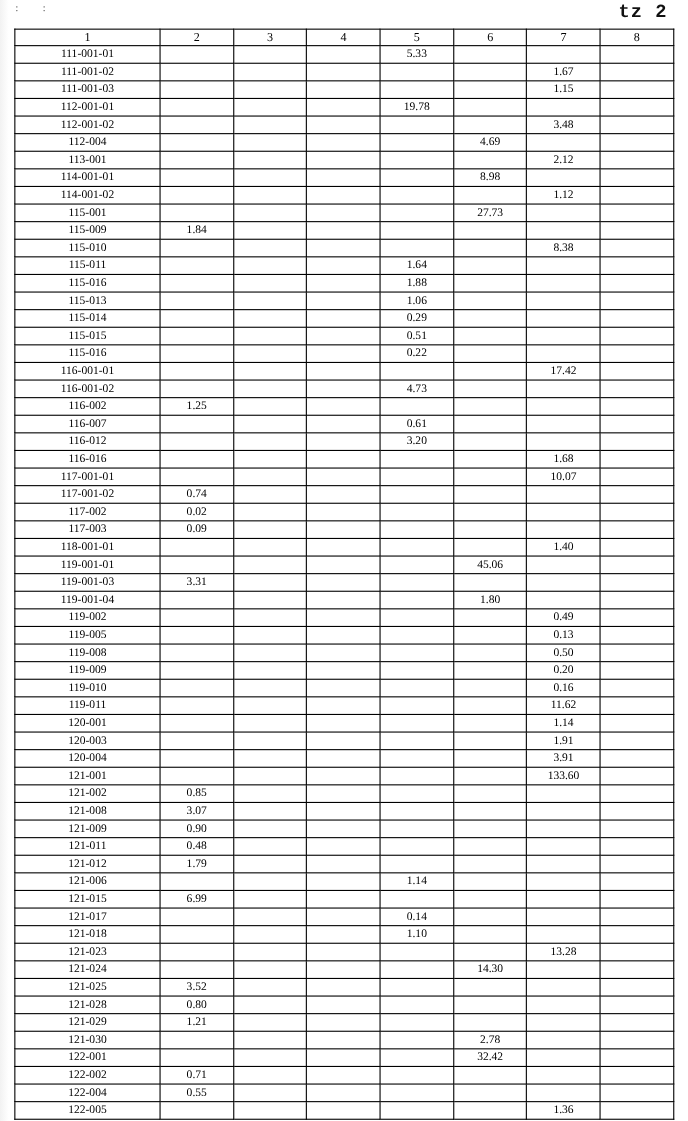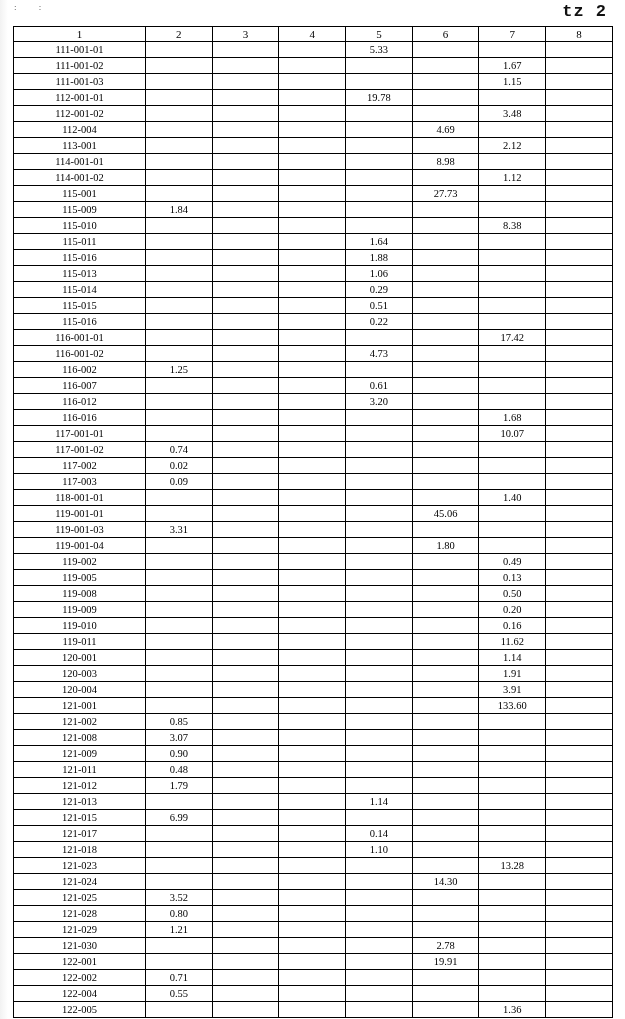--- a/index.html
+++ b/index.html
@@ -585,21 +585,21 @@
             <td class="rowlabel">121-012</td>
             <td class="val">1.79</td>
             <td class="val"></td>
             <td class="val"></td>
             <td class="val"></td>
             <td class="val"></td>
             <td class="val"></td>
             <td class="val"></td>
           </tr>
           <tr>
-            <td class="rowlabel">121-013</td>
+            <td class="rowlabel">121-006</td>
             <td class="val"></td>
             <td class="val"></td>
             <td class="val"></td>
             <td class="val">1.14</td>
             <td class="val"></td>
             <td class="val"></td>
             <td class="val"></td>
           </tr>
           <tr>
             <td class="rowlabel">121-015</td>
@@ -690,21 +690,21 @@
             <td class="val">2.78</td>
             <td class="val"></td>
             <td class="val"></td>
           </tr>
           <tr>
             <td class="rowlabel">122-001</td>
             <td class="val"></td>
             <td class="val"></td>
             <td class="val"></td>
             <td class="val"></td>
-            <td class="val">19.91</td>
+            <td class="val">32.42</td>
             <td class="val"></td>
             <td class="val"></td>
           </tr>
           <tr>
             <td class="rowlabel">122-002</td>
             <td class="val">0.71</td>
             <td class="val"></td>
             <td class="val"></td>
             <td class="val"></td>
             <td class="val"></td>

